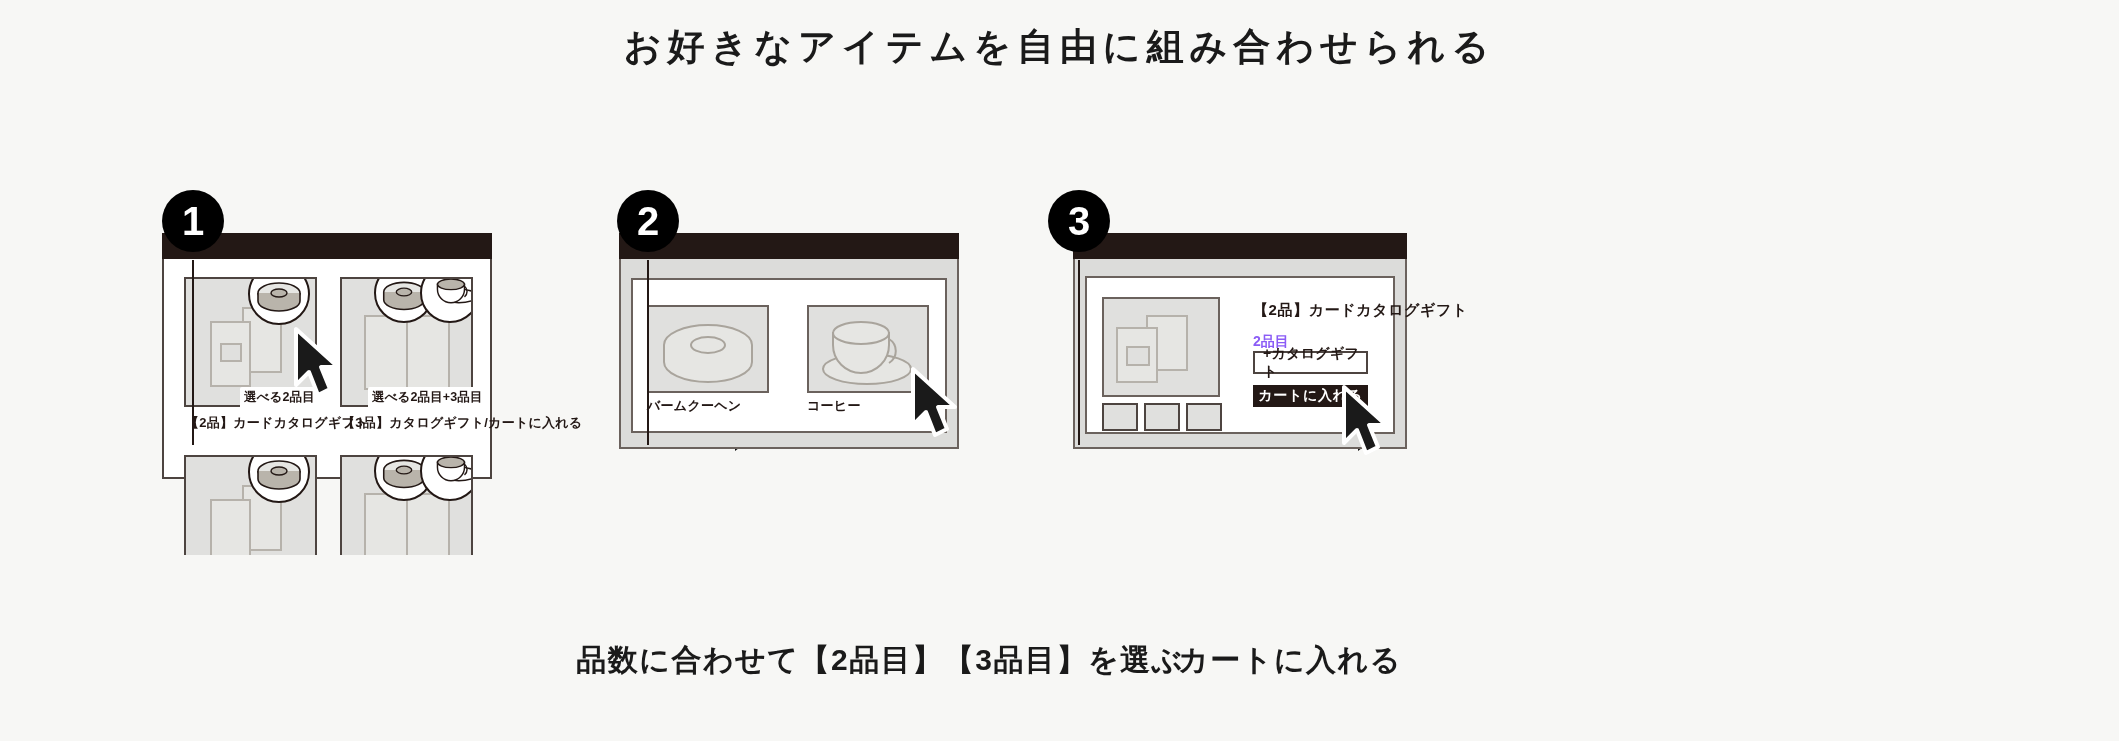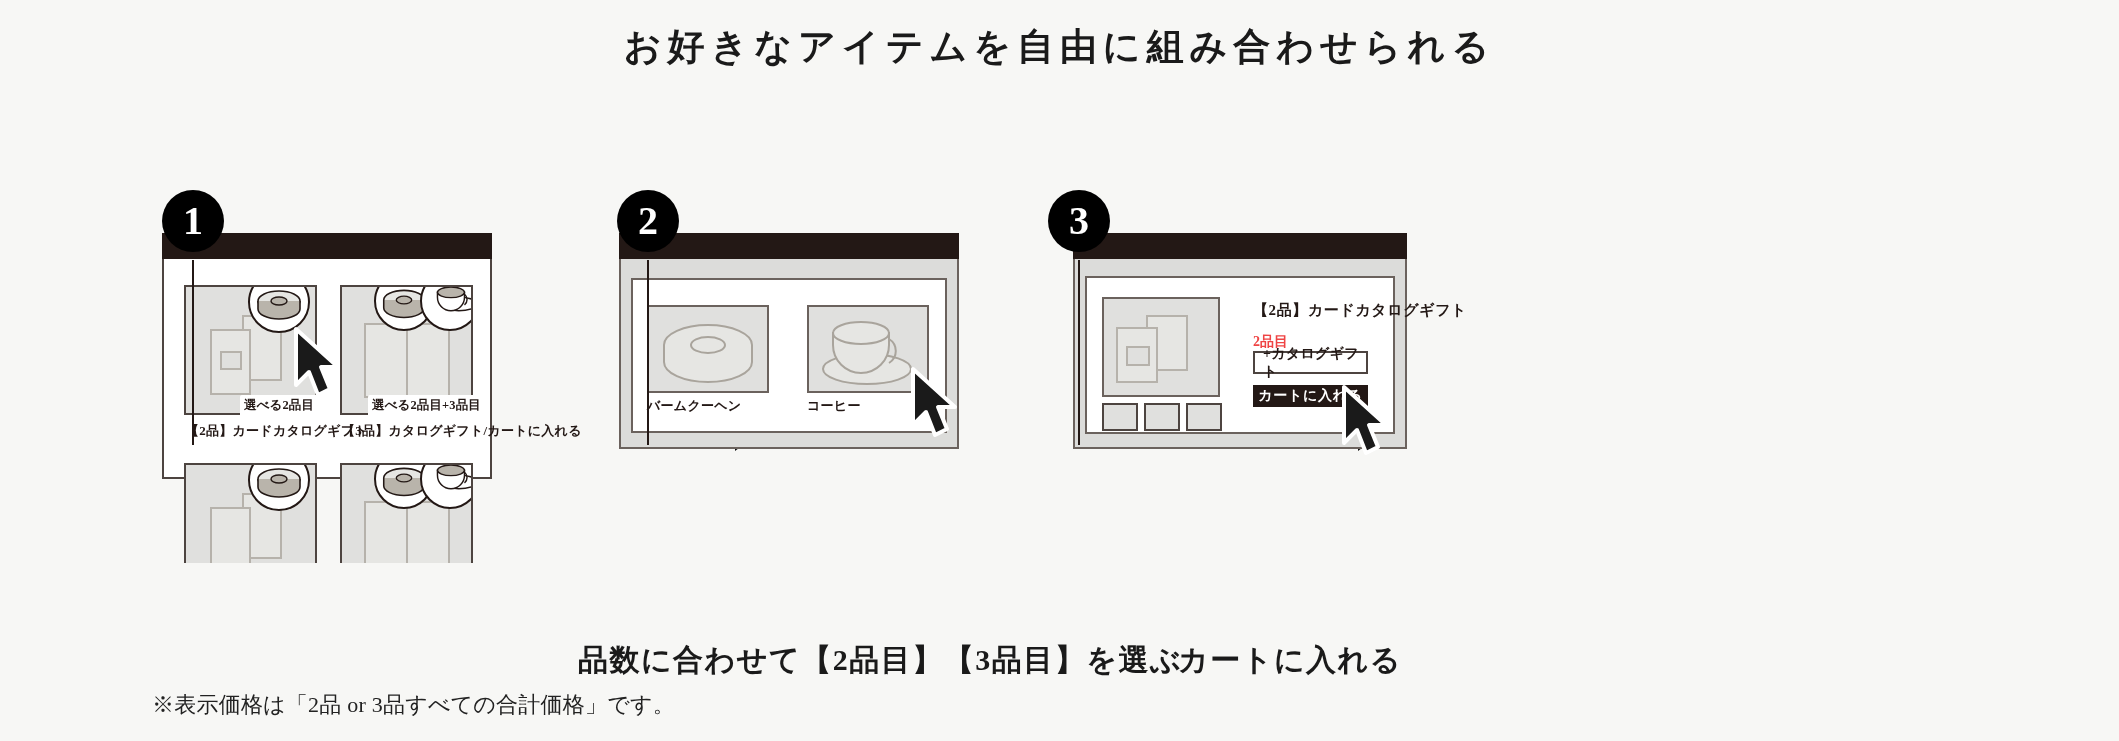--- a/index.html
+++ b/index.html
@@ -4,21 +4,21 @@
 <style>
   html,body{margin:0;padding:0;}
   body{
     width:2119px;height:741px;
     background:#f7f7f5;
     font-family:"Liberation Sans","DejaVu Sans",sans-serif;
     color:#231815;
     overflow:hidden;
     position:relative;
   }
-  .stage{position:absolute;inset:0;font-family:Liberation Serif, serif;}
+  .stage{position:absolute;inset:0;}
 
   
   .headline{
     position:absolute;left:0;right:0;top:22px;
     text-align:center;
     font-size:37px;font-weight:700;letter-spacing:.16em;
     color:#1a1a1a;
     white-space:nowrap;
   }
   .pill-wrap{position:absolute;left:0;right:0;top:104px;text-align:center;}
@@ -58,21 +58,21 @@
     position:absolute;text-align:center;
     font-size:30px;font-weight:700;letter-spacing:.05em;
     color:#1a1a1a;white-space:nowrap;
   }
   .note{
     position:absolute;
     font-size:22px;letter-spacing:.01em;color:#222;white-space:nowrap;
   }
 
   
-  .p1card{position:absolute;margin-top:8px;}
+  .p1card{position:absolute;}
   .p1thumb{
     position:absolute;left:0;top:0;
     background:#e0e0de;border:2px solid #4d4440;box-sizing:border-box;
     overflow:hidden;
   }
   .p1label{
     position:absolute;left:2px;
     font-size:13px;font-weight:700;letter-spacing:.02em;
     color:#231815;white-space:nowrap;
   }
@@ -98,21 +98,21 @@
     position:absolute;background:#fff;border:2px solid #6b625d;box-sizing:border-box;
   }
   .big-thumb{
     position:absolute;background:#e0e0de;border:2px solid #6b625d;box-sizing:border-box;
   }
   .thumb-cap{
     position:absolute;font-size:13px;font-weight:700;color:#231815;
     letter-spacing:.02em;white-space:nowrap;
   }
   .p3title{position:absolute;font-size:15px;font-weight:700;letter-spacing:.04em;color:#231815;white-space:nowrap;}
-  .p3sub{position:absolute;font-size:14px;font-weight:700;color:#ef4444;white-space:nowrap;}
+  .p3sub{position:absolute;font-size:14px;font-weight:700;color:#8b5cf6;white-space:nowrap;}
   .p3field{
     position:absolute;background:#fff;border:2px solid #4d4440;box-sizing:border-box;
     font-size:14px;font-weight:700;color:#231815;
     display:flex;align-items:center;padding-left:8px;letter-spacing:.02em;
   }
   .p3btn{
     position:absolute;background:#231815;color:#fff;
     font-size:14px;font-weight:700;letter-spacing:.05em;
     display:flex;align-items:center;justify-content:center;
   }
@@ -286,19 +286,18 @@
     <div class="p3title" style="left:205px;top:96px;">【2品】カードカタログギフト</div>
     <div class="p3sub" style="left:205px;top:128px;">2品目</div>
     <div class="p3field" style="left:205px;top:146px;width:115px;height:23px;">+カタログギフト</div>
     <div class="p3btn" style="left:205px;top:180px;width:115px;height:22px;">カートに入れる</div>
 
     <svg class="cursor" style="left:290px;top:178px;" width="56" height="80" viewBox="0 0 56 80">
       <path d="M6 4 L6 60 L19 47 L28 70 L40 64 L31 42 L48 42 Z" fill="#1a1a1a" stroke="#fff" stroke-width="4" stroke-linejoin="round"></path>
     </svg>
   </div>
 
-  <div class="note" style="left:152px;top:690px;">※表示価格は「2品 or 3品すべての合計価格」です。</div>
 
   <div class="cap" style="left:570px;top:640px;width:620px;">品数に合わせて【2品目】【3品目】を選ぶ</div>
 
   <div class="cap" style="left:1080px;top:640px;width:420px;">カートに入れる</div>
 
 </div>
 
 </body></html>

